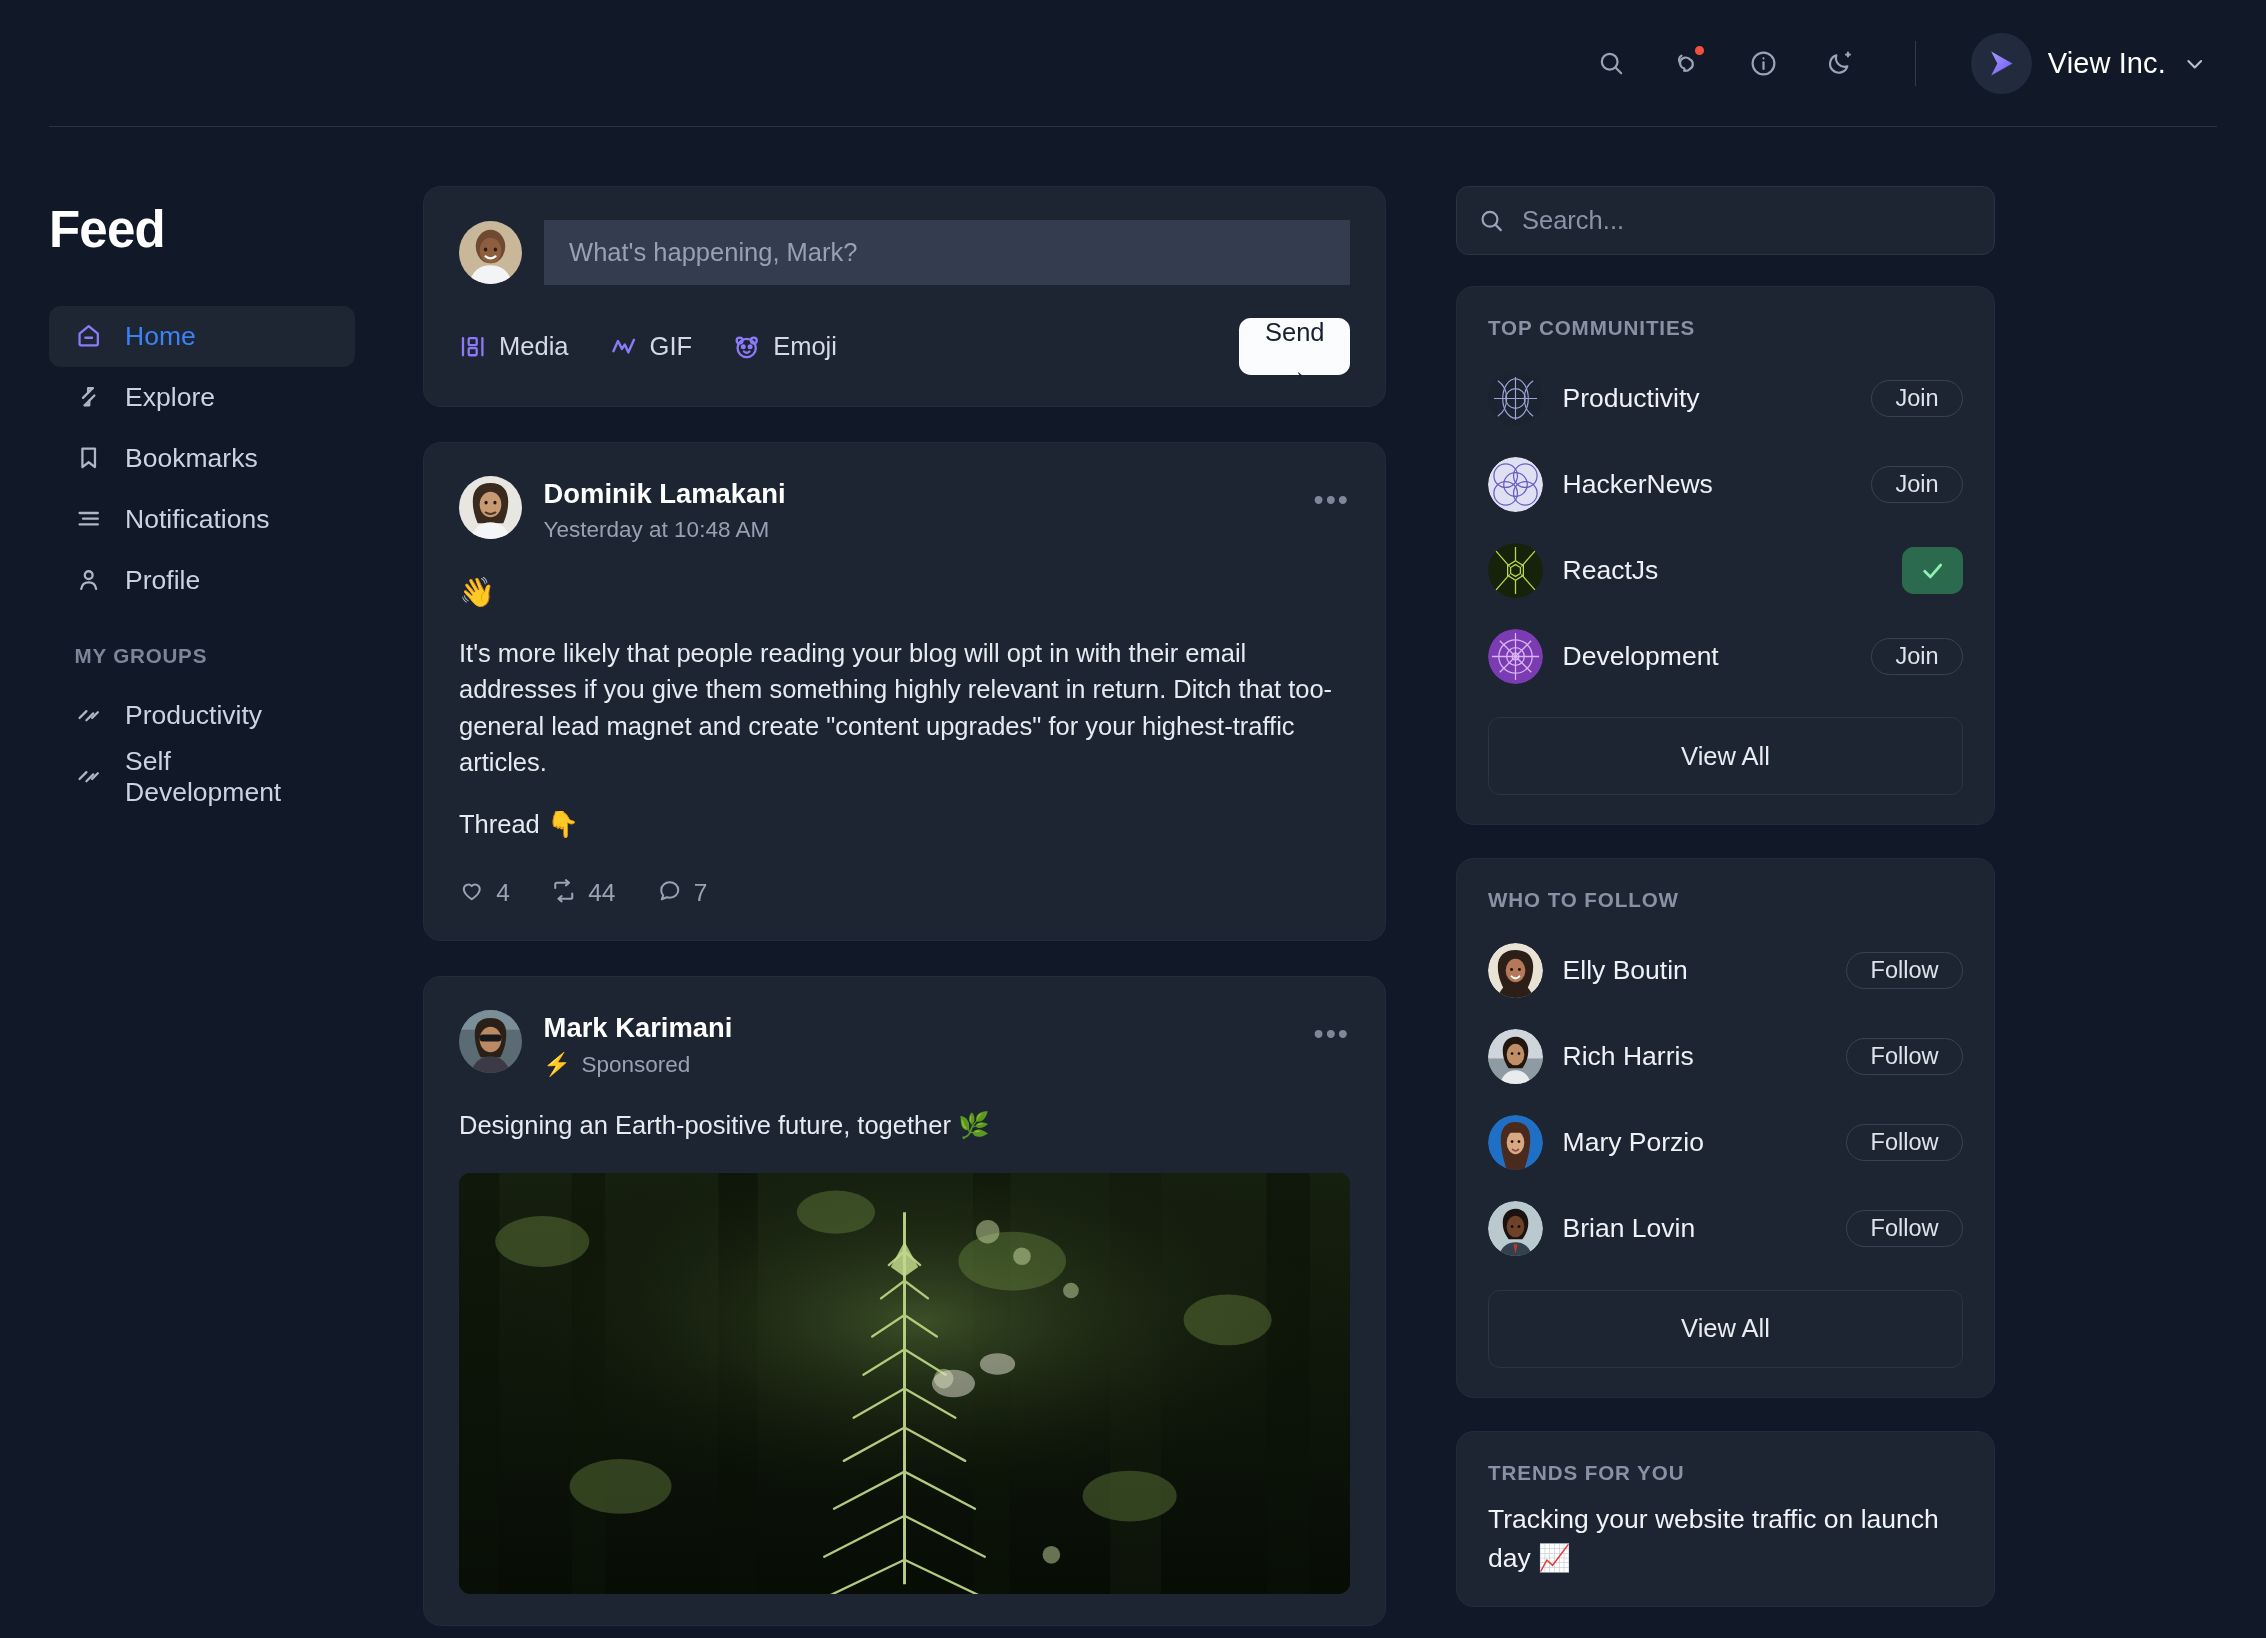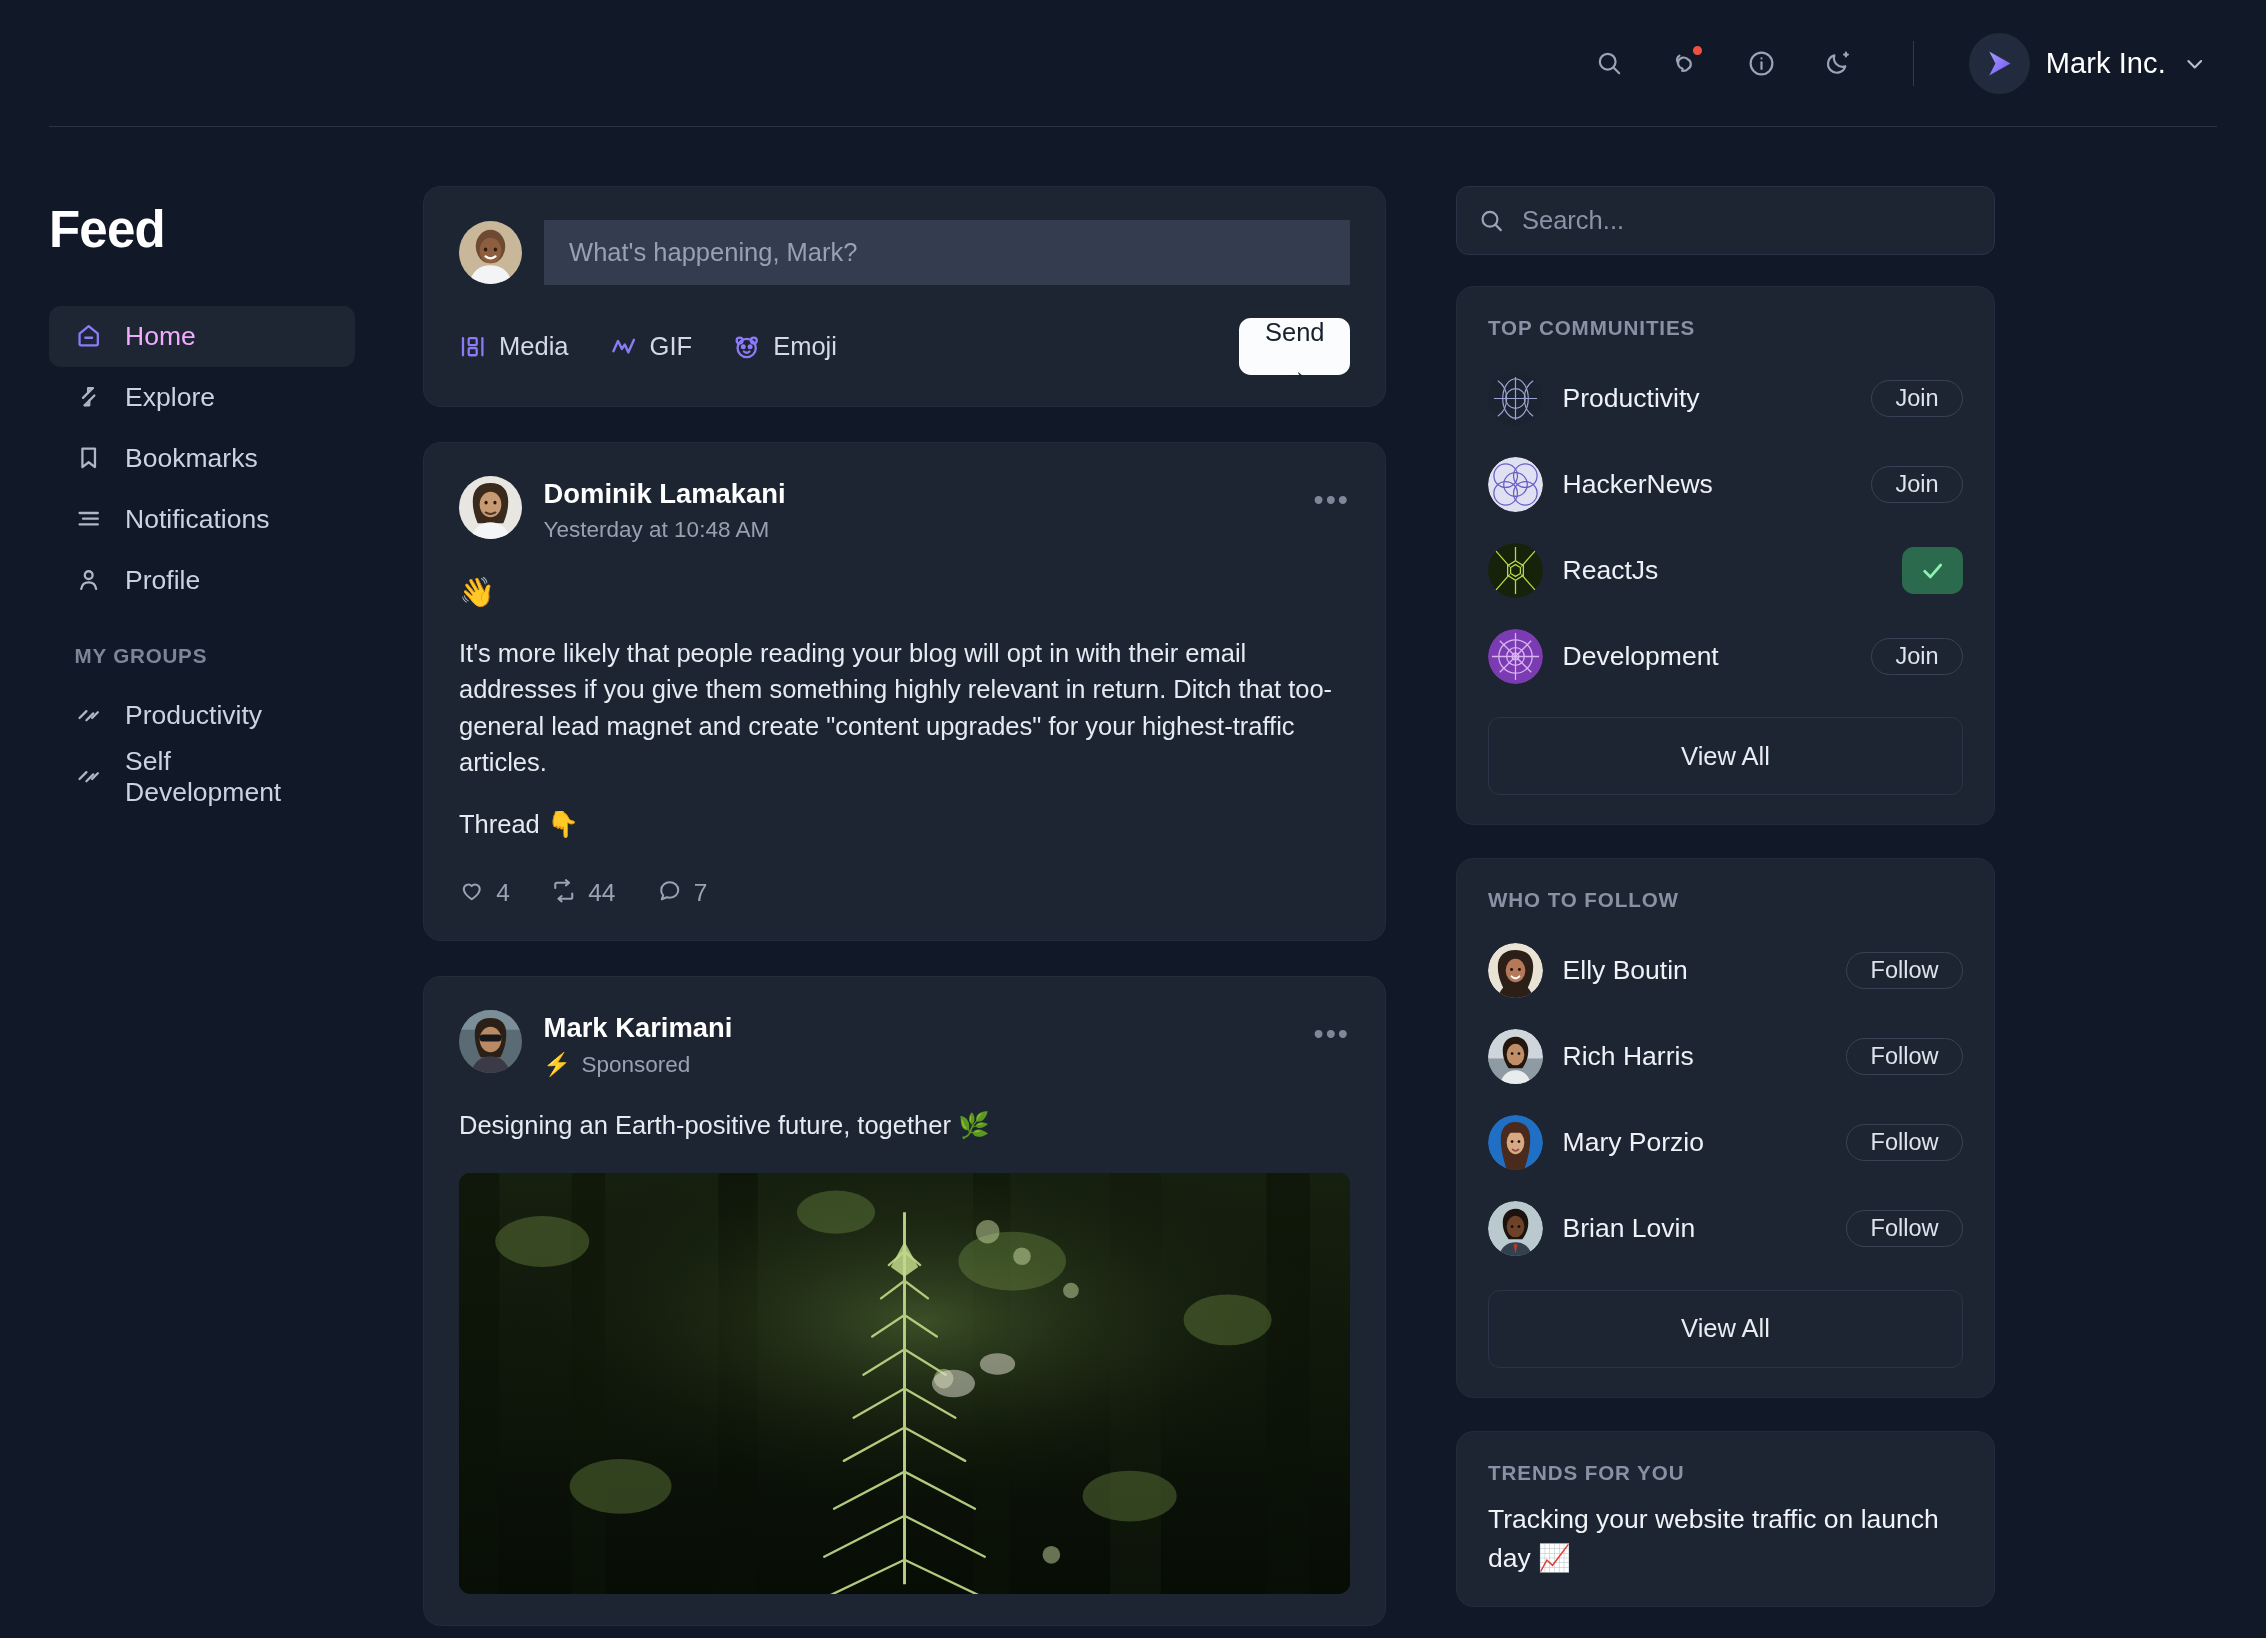--- a/index.html
+++ b/index.html
@@ -55,21 +55,21 @@
   .page-title {
     color: #fff; font-size: 51px; font-weight: 700; letter-spacing: -0.8px;
     margin: 13.7px 0 47px 0;
   }
   .nav { display: flex; flex-direction: column; }
   .nav-item {
     display: flex; align-items: center; gap: 21.6px;
     height: 61px; padding: 0 25.5px; border-radius: 11.8px;
     color: #cbd3e1; font-size: 26.5px; cursor: pointer;
   }
-  .nav-item.active { background: #1e2634; color: #f0abfc; }
+  .nav-item.active { background: #1e2634; color: #3b82f6; }
   .nav-item .nav-ico { width: 29px; height: 29px; display: flex; align-items: center; justify-content: center; flex: none; }
   .nav-item.active .nav-ico { color: #8b7bf7; }
   .nav-ico { color: #aeb7c6; }
   .nav-section {
     color: #7c8699; font-size: 20.6px; font-weight: 600; letter-spacing: 0.8px;
     padding: 0 25.5px; margin: 33px 0 17.6px 0;
   }
 
   
   .center { width: 1029px; flex: none; padding: 0 33px; }
@@ -207,21 +207,21 @@
         <svg width="33" height="33" viewBox="0 0 24 24">
           <defs>
               <linearGradient id="lg" x1="0" y1="0" x2="1" y2="1">
             <stop offset="0" stop-color="#a99bff"></stop>
                 <stop offset="1" stop-color="#6d56f0"></stop>
           </linearGradient>
             </defs>
           <path d="M4.5 3.2 20 12 4.5 20.8 9 12z" fill="url(#lg)"></path>
         </svg>
       </div>
-      <span class="brand-name">Mark Inc.</span>
+      <span class="brand-name">View Inc.</span>
       <span class="brand-caret">
         <svg width="25.5" height="25.5" viewBox="0 0 24 24" fill="none" stroke="currentColor" stroke-width="2" stroke-linecap="round" stroke-linejoin="round">
             <polyline points="6 9.5 12 15.5 18 9.5"></polyline>
           </svg>
       </span>
     </div>
   </div>
 </div>
 
 <div class="page">

